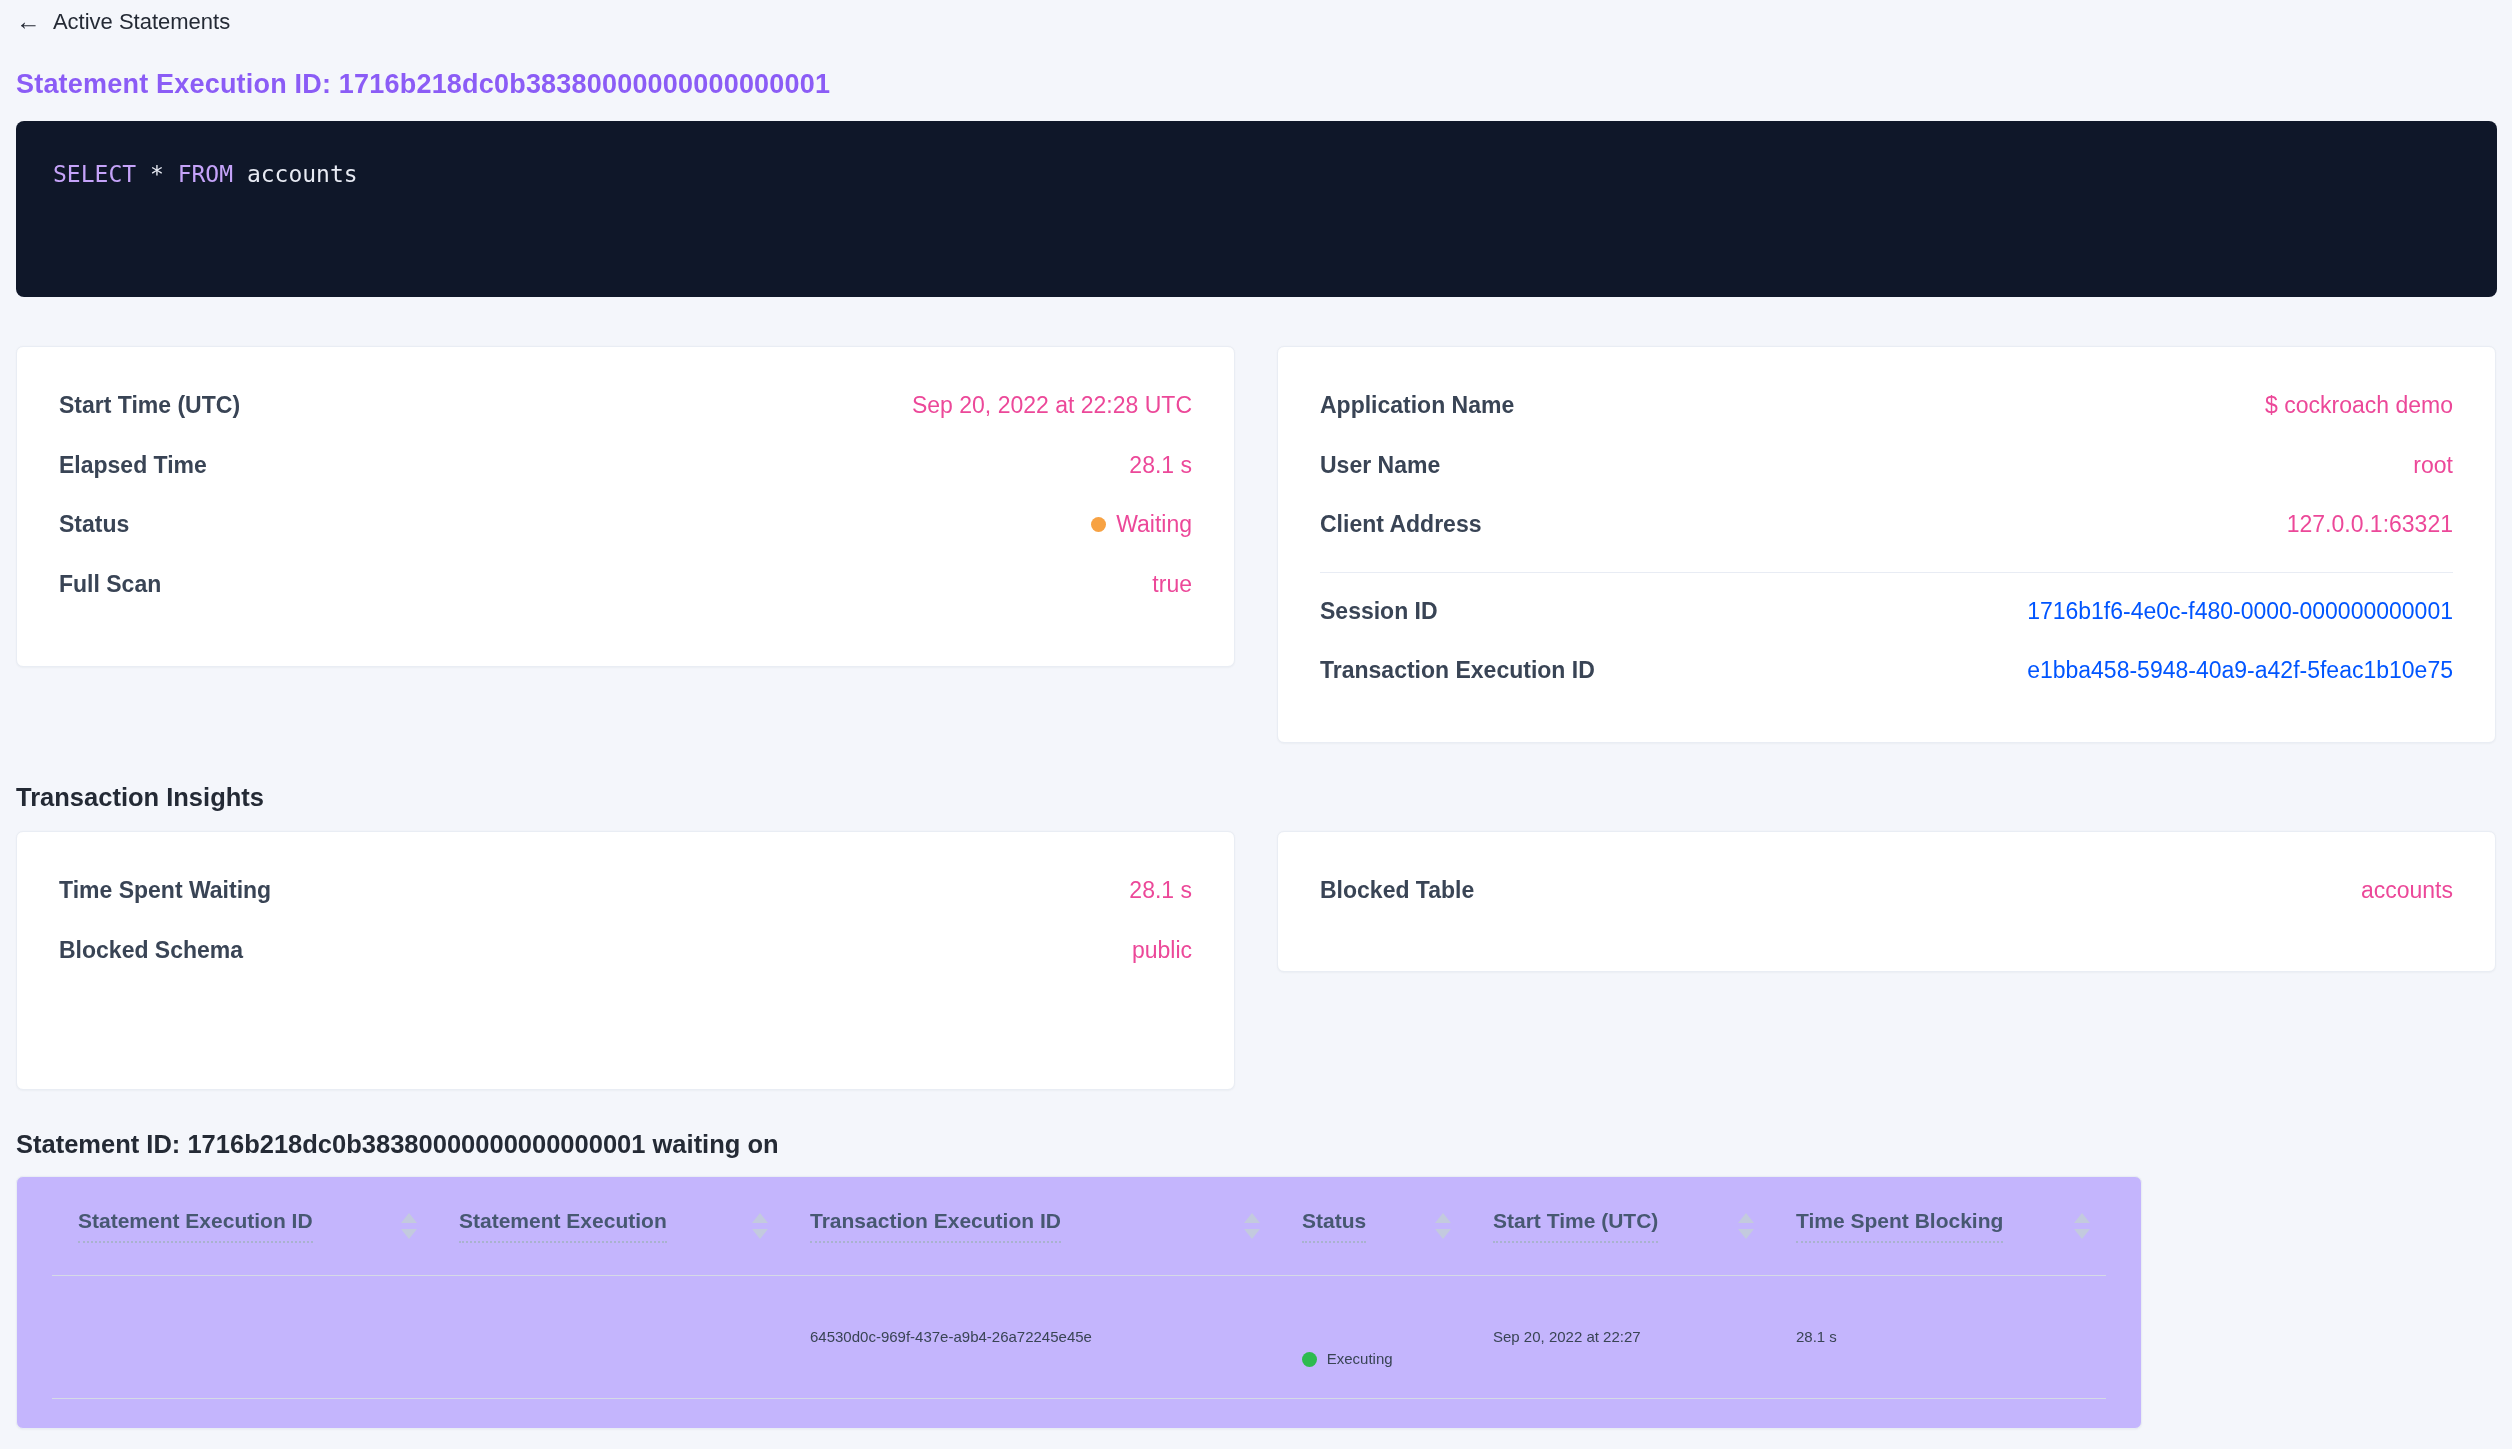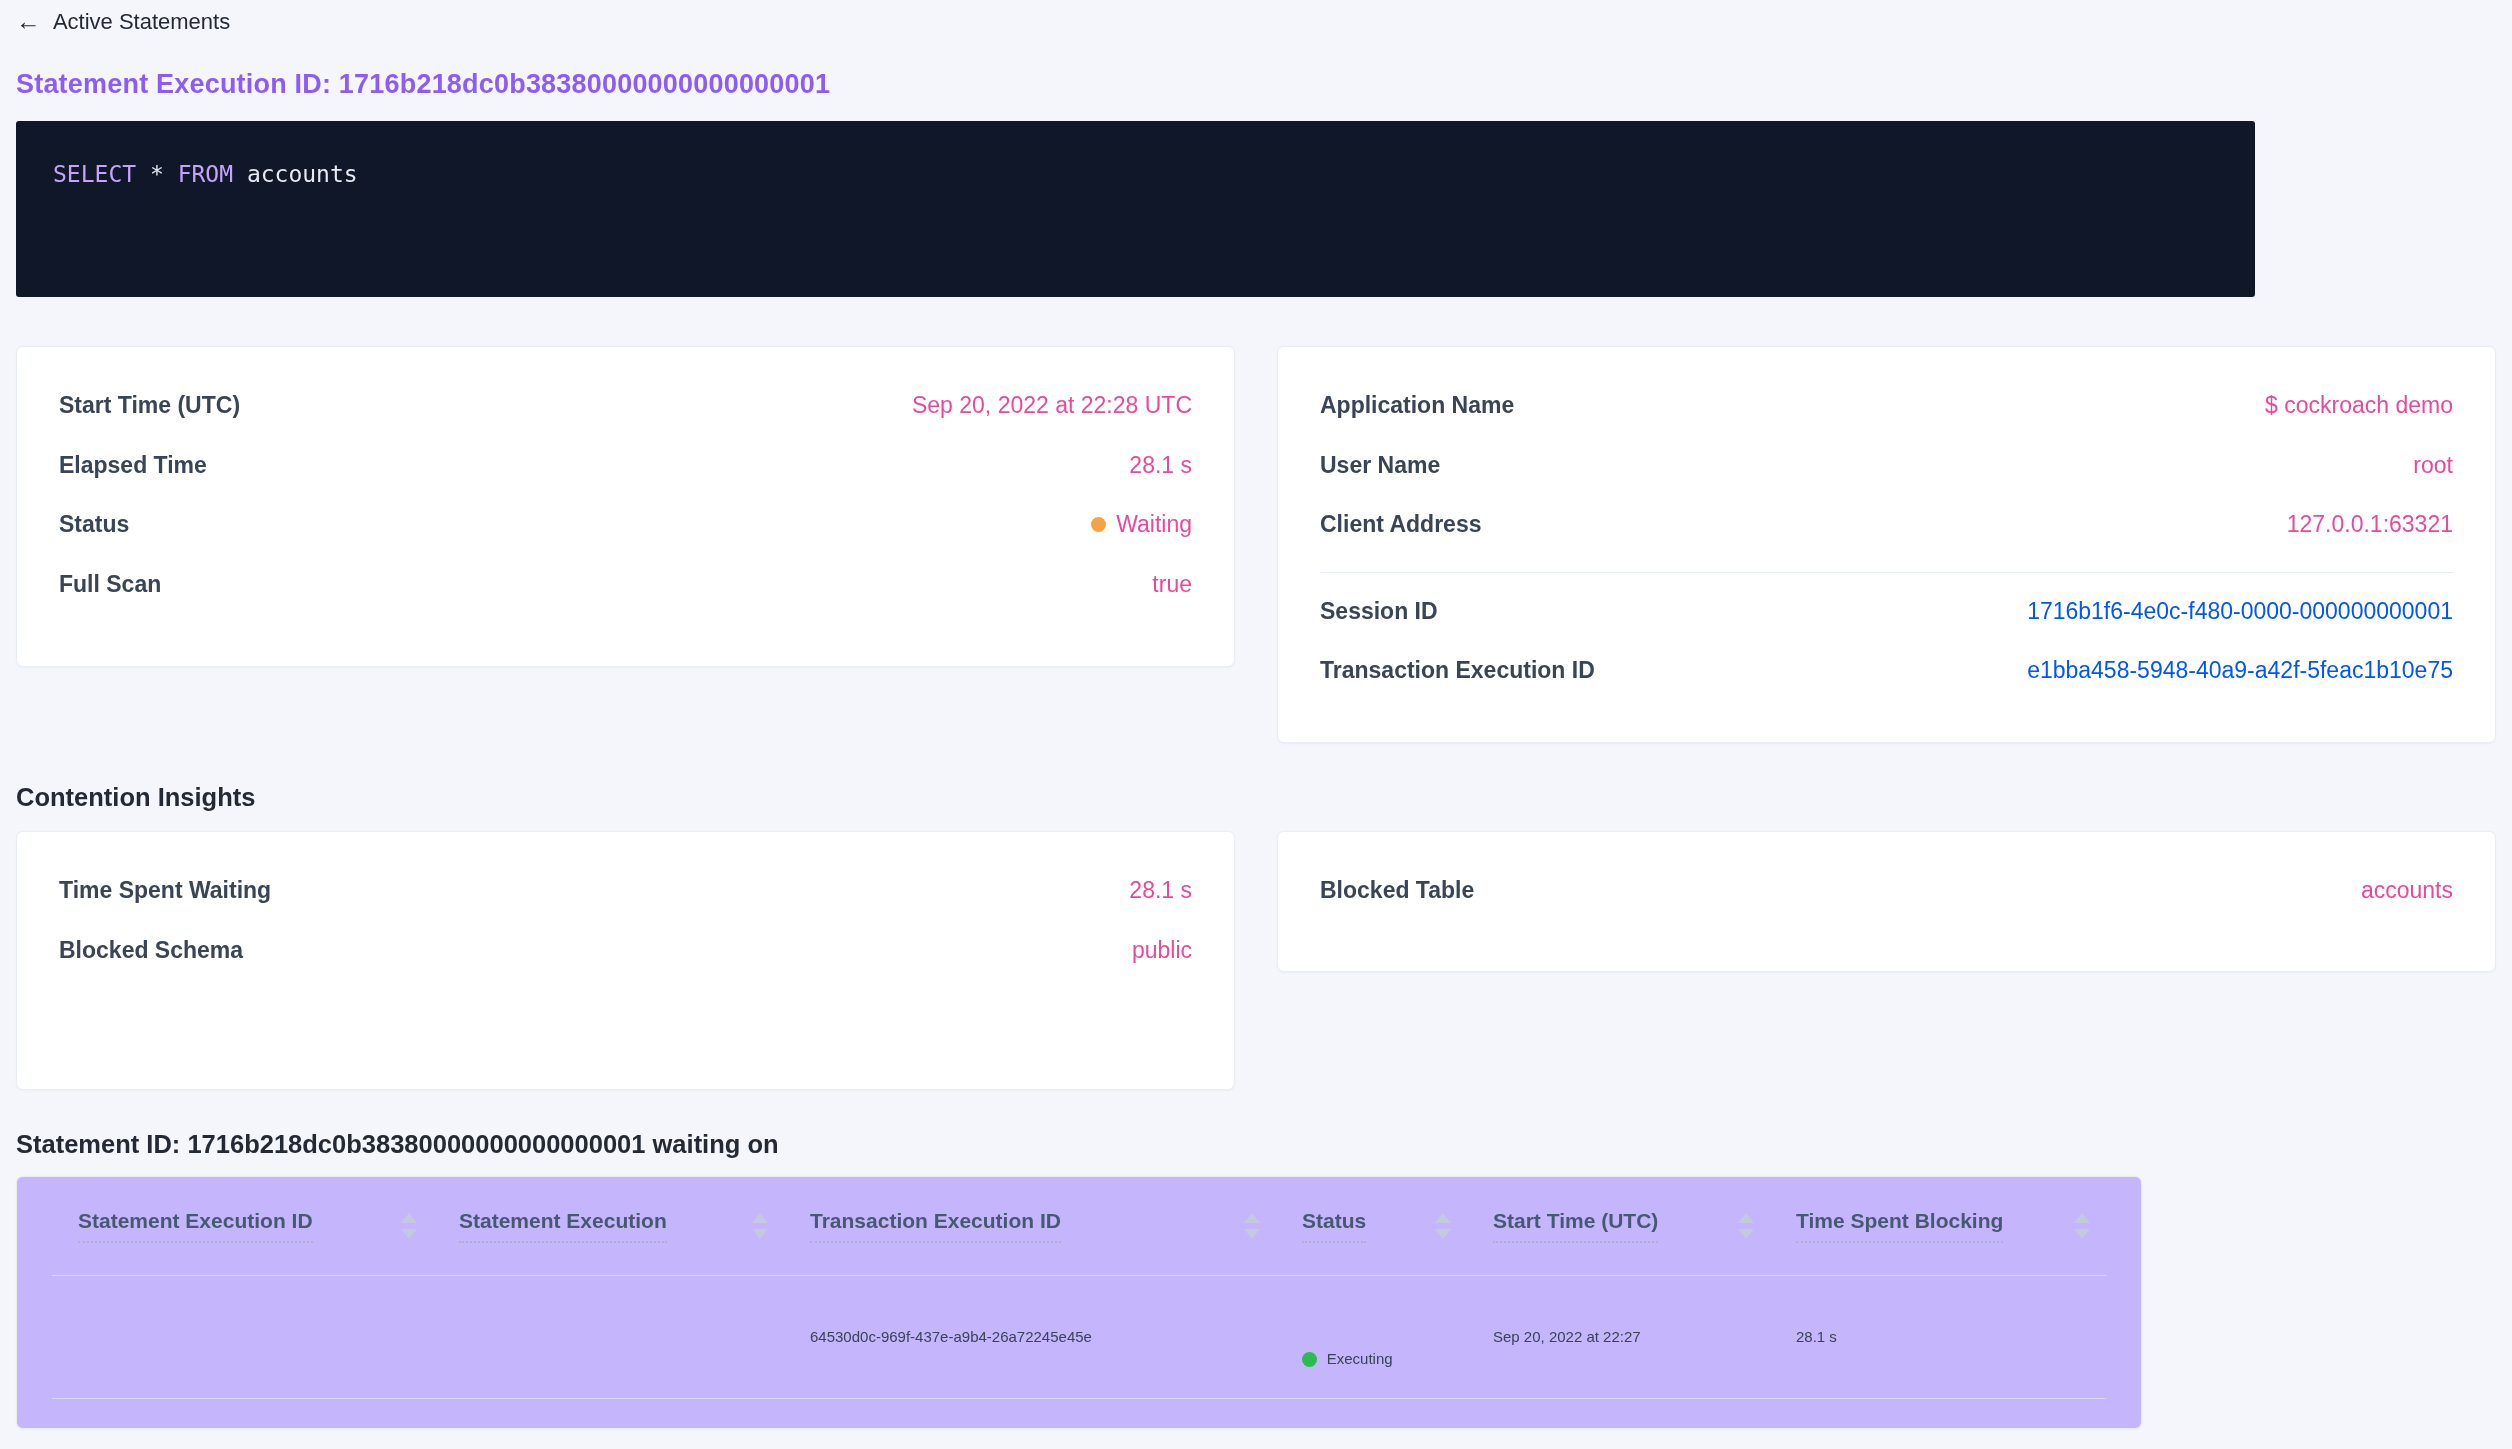--- a/index.html
+++ b/index.html
@@ -19,22 +19,22 @@
 
   
   .page-title {
     margin-top: 30px;
     font-size: 27px; font-weight: 700; color: #8b5cf6;
     line-height: 35px; letter-spacing: 0.2px;
   }
 
   
   .sql-box {
-    margin-top: 19.3px; height: 176px; width: 2239px;
-    background: #0f1729; border-radius: 3px;
+    margin-top: 19.3px; height: 176px; width: 2481px;
+    background: #0f1729; border-radius: 8px;
     padding: 40px 37px;
   }
   .sql-box code {
     font-family: "DejaVu Sans Mono", "Liberation Mono", monospace;
     font-size: 23px; line-height: 26px; white-space: pre; color: #e7eaf3;
   }
   .sql-box .kw { color: #c5a3f9; }
 
   
   .cards-row { display: flex; gap: 42px; margin-top: 49px; align-items: flex-start; }
@@ -148,21 +148,21 @@
         <a href="#" class="id-link">1716b1f6-4e0c-f480-0000-000000000001</a>
       </div>
       <div class="kv-row">
         <span class="kv-label">Transaction Execution ID</span>
         <a href="#" class="id-link">e1bba458-5948-40a9-a42f-5feac1b10e75</a>
       </div>
     </div>
 
   </div>
 
-  <h2 class="section-heading">Contention Insights</h2>
+  <h2 class="section-heading">Transaction Insights</h2>
 
   <div class="cards-row second">
 
     <div class="card h-insights">
       <div class="kv-row">
         <span class="kv-label">Time Spent Waiting</span>
         <span class="kv-value">28.1 s</span>
       </div>
       <div class="kv-row">
         <span class="kv-label">Blocked Schema</span>

